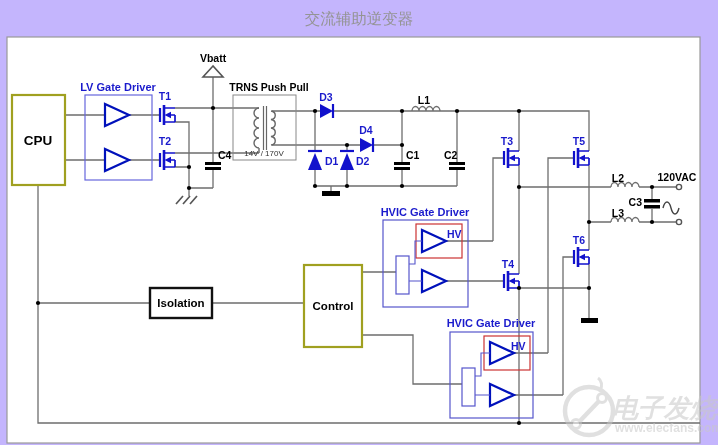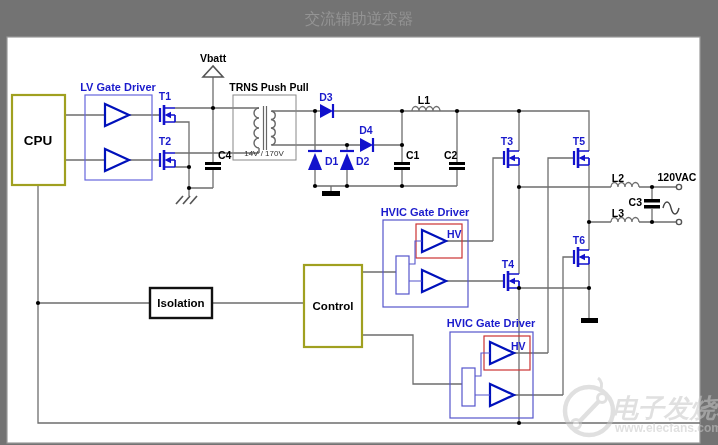--- a/index.html
+++ b/index.html
@@ -1,16 +1,16 @@
 <!DOCTYPE html>
 <html><head>
 <meta charset="utf-8">
 <style>
   html,body{margin:0;padding:0;background:#fff;}
-  #stage{position:relative;width:718px;height:445px;background:#737373;overflow:hidden;
+  #stage{position:relative;width:718px;height:445px;background:#c4b5fd;overflow:hidden;
          font-family:"Liberation Sans",sans-serif;}
   svg{position:absolute;left:0;top:0;}
   text{font-family:"Liberation Sans","DejaVu Sans",sans-serif;}
   .title-txt{font-size:15.5px;fill:#949494;font-family:"DejaVu Sans","Liberation Sans",sans-serif;}
   .lbl-blue{font-size:10.5px;font-weight:bold;fill:#1a1acc;}
   .lbl-blk{font-size:10.5px;font-weight:bold;fill:#000;}
   .box-title{font-size:11px;font-weight:bold;fill:#1a1acc;}
   .blk-big{font-size:13.5px;font-weight:bold;fill:#000;}
   .blk-med{font-size:11.5px;font-weight:bold;fill:#000;}
   .ratio-txt{font-size:8px;fill:#333;}

